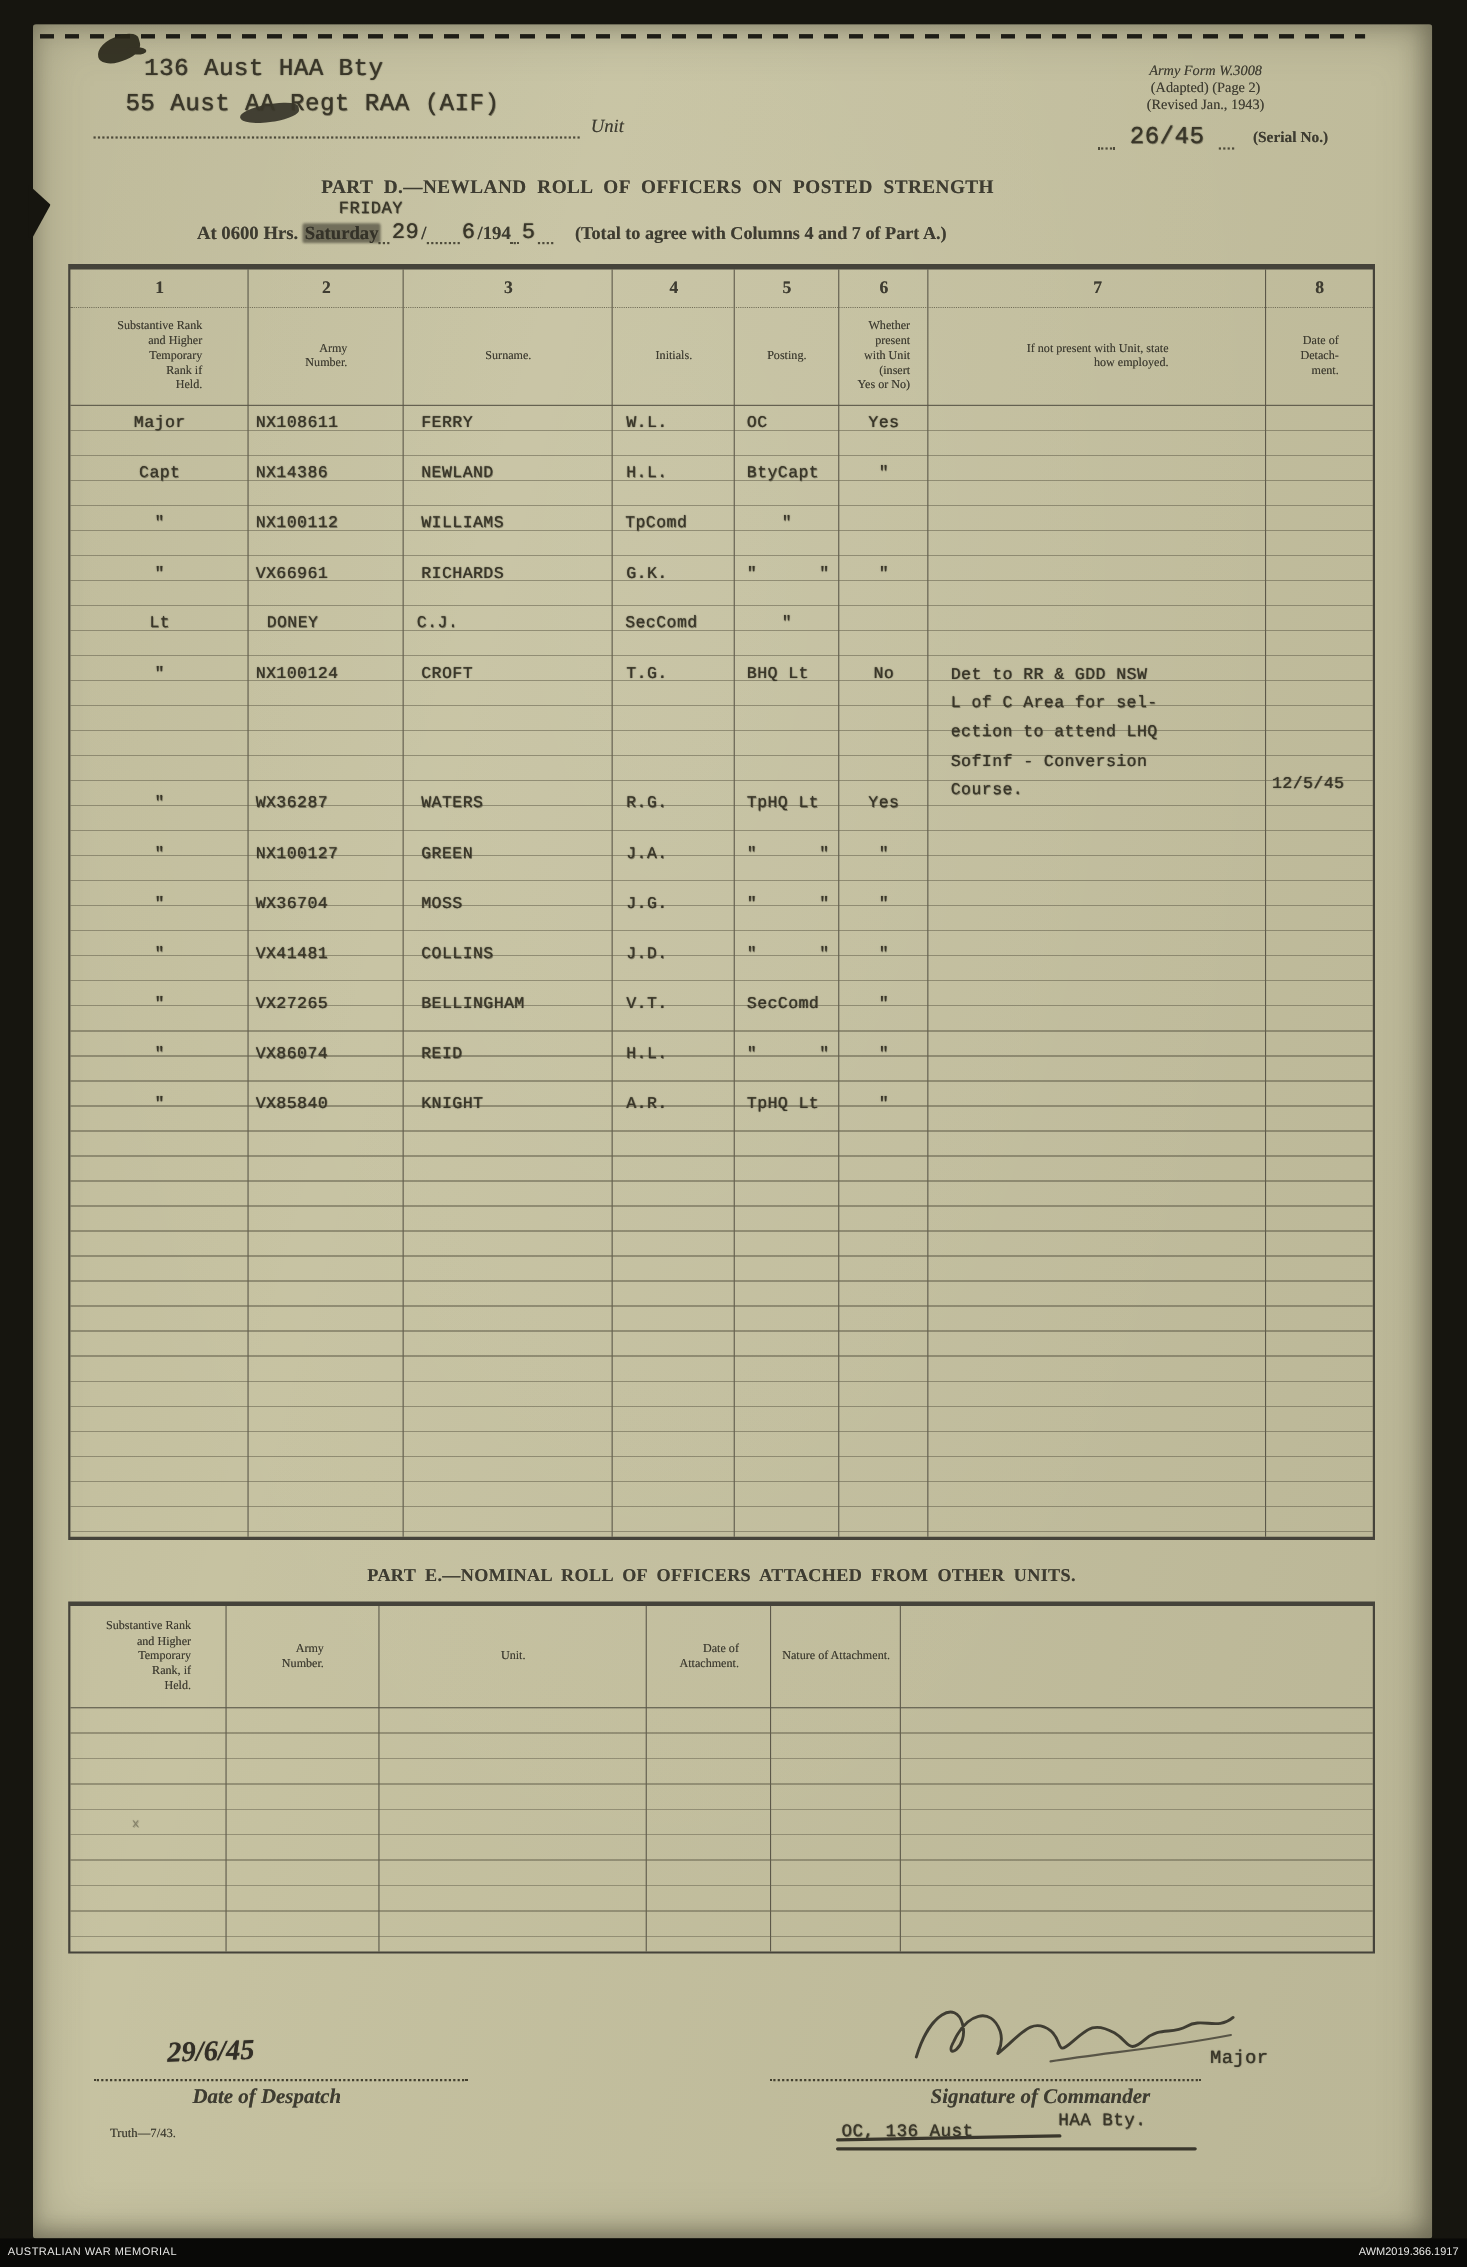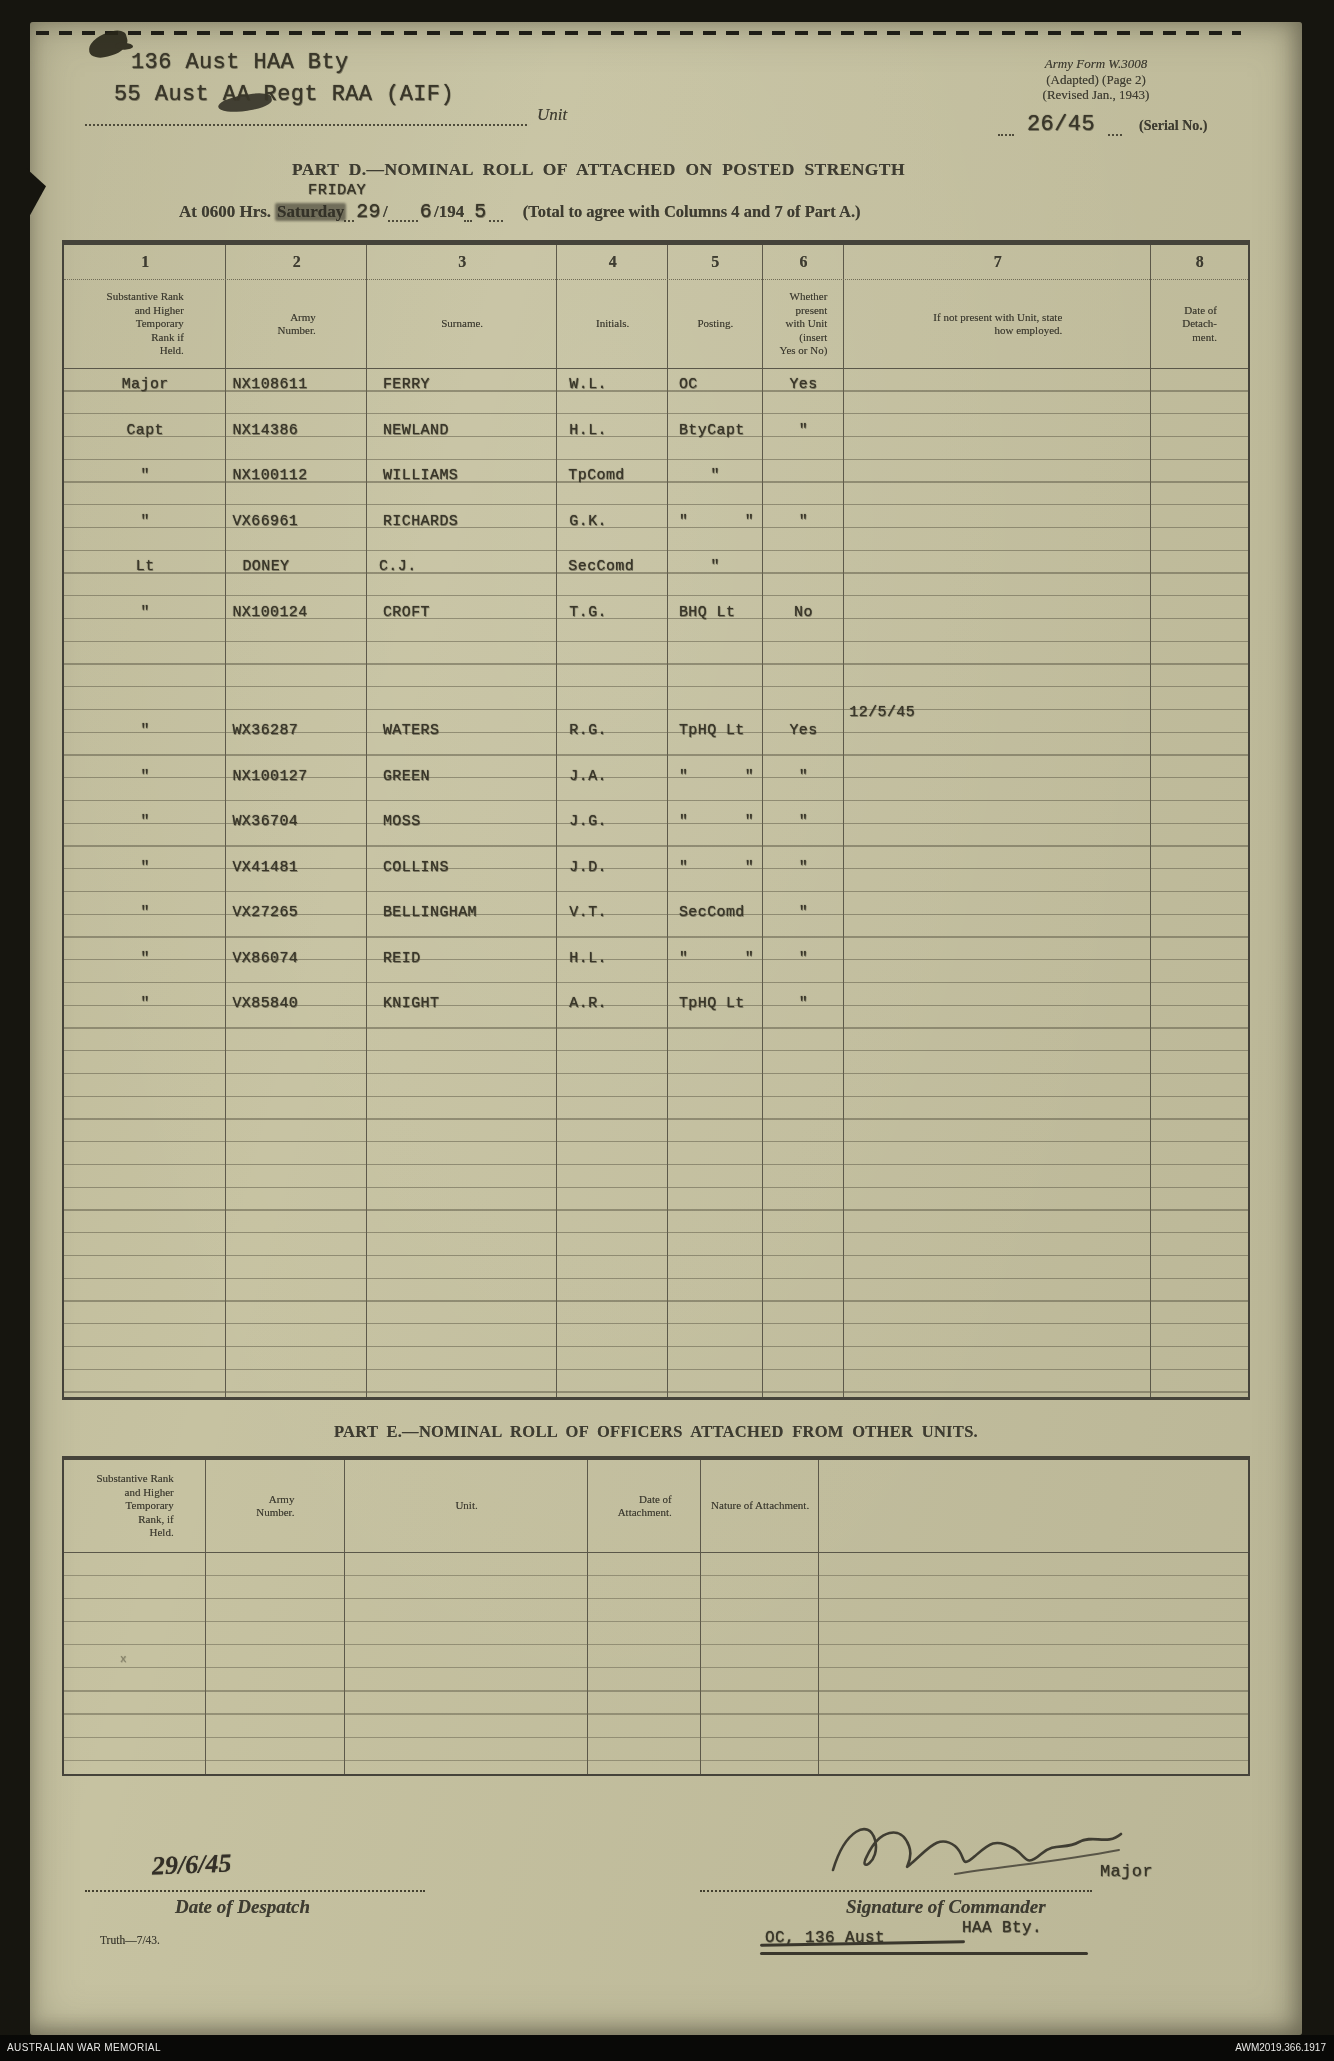--- a/index.html
+++ b/index.html
@@ -126,21 +126,21 @@
     <div>(Revised Jan., 1943)</div>
   </div>
 
   <div class="abs serial">
     <span class="dotfill" style="width:16px"></span>
     <span class="typed v">26/45</span>
     <span class="dotfill" style="width:14px"></span>
     <span class="printed lab">(Serial No.)</span>
   </div>
 
-  <div class="abs printed partd-title">PART D.—NOMINAL ROLL OF ATTACHED ON POSTED STRENGTH</div>
+  <div class="abs printed partd-title">PART D.—NEWLAND ROLL OF OFFICERS ON POSTED STRENGTH</div>
 
   <div class="abs typed typed-day">FRIDAY</div>
   <div class="abs printed dateline">
     <span>At 0600 Hrs.</span>
     <span class="strike-day">Saturday</span>
     <span class="dotfill" style="width:10px"></span>
     <span class="typed num">29</span>
     <span>/</span>
     <span class="dotfill" style="width:30px"></span>
     <span class="typed num">6</span>
@@ -243,20 +243,25 @@
           <div class="c-employed"></div>
           <div class="c-date"></div>
         </div>
         <div class="pd-row typed" style="top: 234px;">
           <div class="c-rank">"</div>
           <div class="c-number">NX100124</div>
           <div class="c-surname">CROFT</div>
           <div class="c-initials">T.G.</div>
           <div class="c-posting">BHQ Lt</div>
           <div class="c-present">No</div>
+          <div class="c-employed">Det to RR &amp; GDD NSW
+L of C Area for sel-
+ection to attend LHQ
+SofInf - Conversion
+Course.</div>
           <div class="c-date">12/5/45</div>
         </div>
         <div class="pd-row typed" style="top: 352px;">
           <div class="c-rank">"</div>
           <div class="c-number">WX36287</div>
           <div class="c-surname">WATERS</div>
           <div class="c-initials">R.G.</div>
           <div class="c-posting">TpHQ Lt</div>
           <div class="c-present">Yes</div>
           <div class="c-employed"></div>

